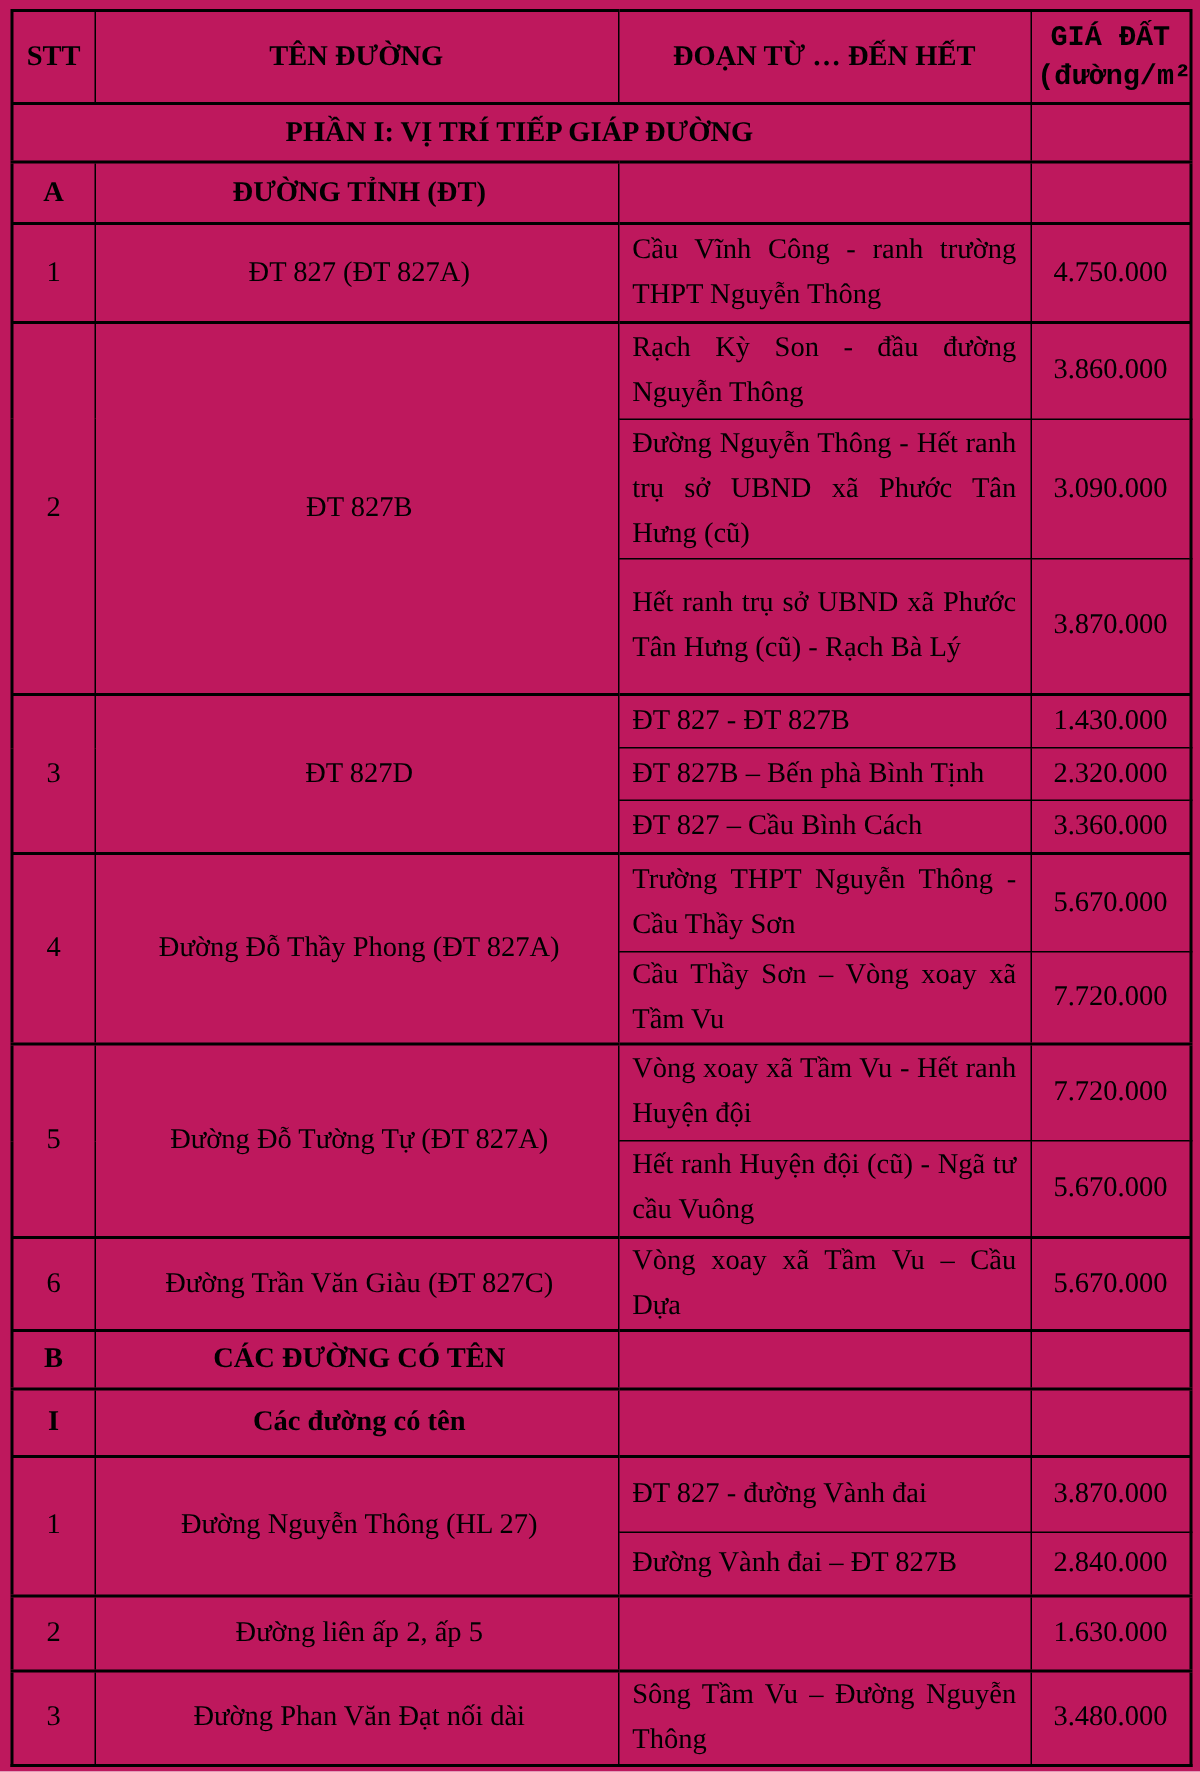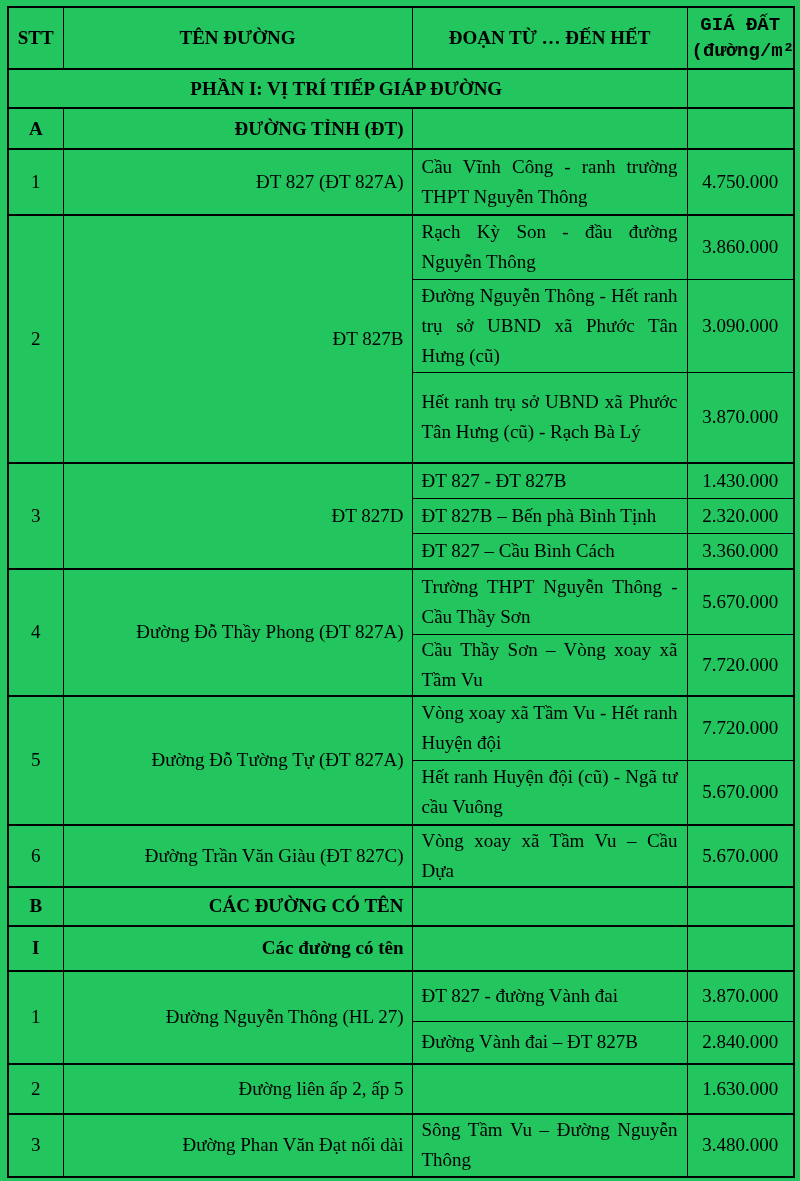--- a/index.html
+++ b/index.html
@@ -8,21 +8,21 @@
     background: #ffffff;
     width: 800px;
     height: 1181px;
     font-family: "Liberation Serif", "DejaVu Serif", serif;
     color: #000000;
   }
   .page {
     position: relative;
     width: 800px;
     height: 1181px;
-    background: #22c55e;
+    background: #be185d;
     overflow: hidden;
   }
   table.price-table {
     position: absolute;
     left: 7px;
     top: 6px;
     width: 786px;
     border-collapse: collapse;
     table-layout: fixed;
     border: 2px solid #000000;
@@ -50,21 +50,21 @@
     padding: 2px 4px;
   }
   th .blk {
     display: block;
     line-height: 26px;
     white-space: nowrap;
     font-family: Liberation Mono, monospace;
   }
 
   td.stt   { text-align: center; padding: 2px 2px; }
-  td.name  { text-align: right;   padding: 2px 8px 2px 12px; font-family: Liberation Serif, serif; }
+  td.name  { text-align: center;   padding: 2px 8px 2px 12px; font-family: Liberation Serif, serif; }
   td.seg   { text-align: justify; padding: 0 9px; }
   td.price { text-align: center; padding: 2px 4px; }
   td.b     { font-weight: bold; }
   tr.sec td { font-weight: bold; text-align: center; padding: 2px 8px 2px 5px; }
 </style>
 </head>
 <body>
 
 <div class="page">
   <table class="price-table">

